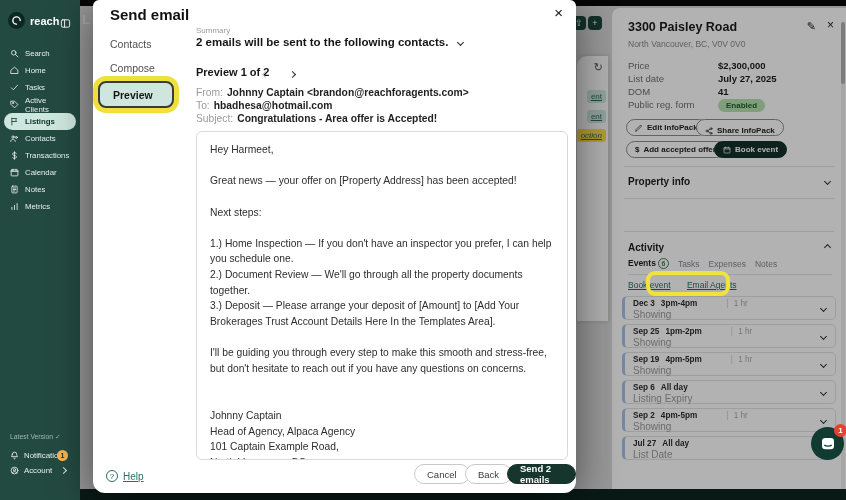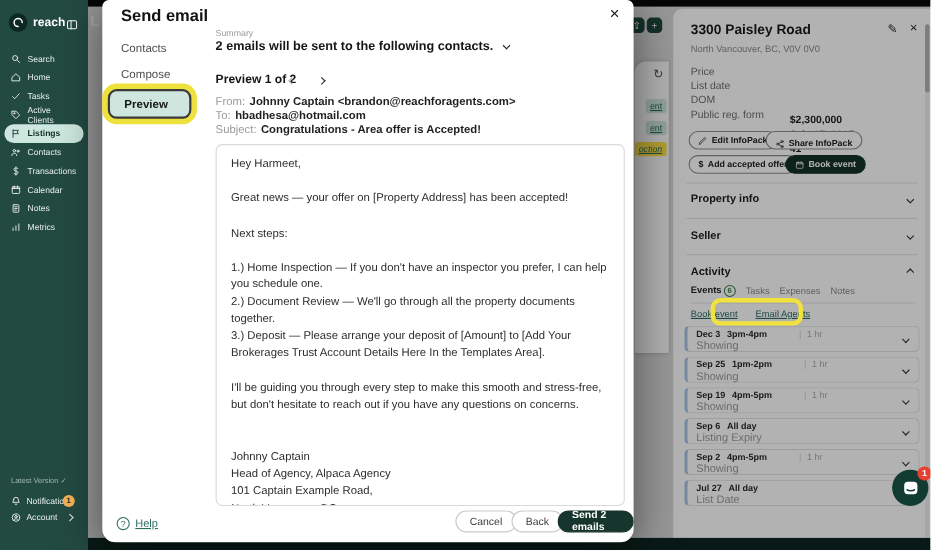--- a/index.html
+++ b/index.html
@@ -26,21 +26,21 @@
   
   .drawer { position:absolute; left:532px; top:8px; right:0; bottom:0; background:#ffffff;
             border-radius:8px 0 0 0; }
   .drawer .inner { position:relative; width:100%; height:100%; }
   .p-title { position:absolute; left:16px; top:12px; font-size:12.5px; font-weight:bold; color:#1b1b1b; }
   .p-edit { position:absolute; right:30px; top:12px; color:#222; font-size:11px; }
   .p-close { position:absolute; right:12px; top:10px; color:#222; font-size:12px; }
   .p-addr { position:absolute; left:16px; top:31px; font-size:8.5px; color:#8a8a8a; }
   .kv { position:absolute; left:16px; right:16px; height:13px; font-size:9.5px; }
   .kv .k { position:absolute; left:0; color:#6e6e6e; }
-  .kv .v { position:absolute; left:90px; color:#1c1c1c; font-weight:bold;margin-top:44px; }
+  .kv .v { position:absolute; left:90px; color:#1c1c1c; font-weight:bold; }
   .badge-enabled { display:inline-block; background:#b9e2b2; color:#225c2a; font-size:8px; font-weight:bold;
                    padding:2px 8px; border-radius:8px; }
   .pill { position:absolute; height:17px; border:1px solid #8d8d8d; border-radius:12px; background:#fff;
           font-size:8px; font-weight:bold; color:#222; display:flex; align-items:center; gap:4px;
           padding:0 8px; white-space:nowrap; }
   .pill.dark { background:#143229; border-color:#143229; color:#fff; }
   .p-hr { position:absolute; left:12px; right:12px; border-top:1px solid #e4e4e4; }
   .sect { position:absolute; left:16px; right:14px; font-size:10px; font-weight:bold; color:#1d1d1d; }
   .sect .chev { position:absolute; right:2px; top:3px; color:#333; }
   .a-tabs { position:absolute; left:16px; right:14px; top:250px; font-size:8.5px; color:#8a8a8a;
@@ -201,23 +201,20 @@
               <path d="M3 9h18M8 3v4M16 3v4"></path>
             </svg>
           <span>Book event</span>
         </div>
 
         <div class="p-hr" style="top:158px"></div>
         <div class="sect" style="top:168px">
           <span>Property info</span><i class="chev"></i>
         </div>
         <div class="p-hr" style="top:190px"></div>
-        <div class="sect" style="top:201px">
-          <span>Seller</span><i class="chev"></i>
-        </div>
         <div class="p-hr" style="top:223px"></div>
         <div class="sect" style="top:234px">
           <span>Activity</span><i class="chev up"></i>
         </div>
 
         <div class="a-tabs">
           <span class="active"><span>Events</span><span class="cnt-badge">6</span></span>
           <span>Tasks</span>
           <span>Expenses</span>
           <span>Notes</span>

